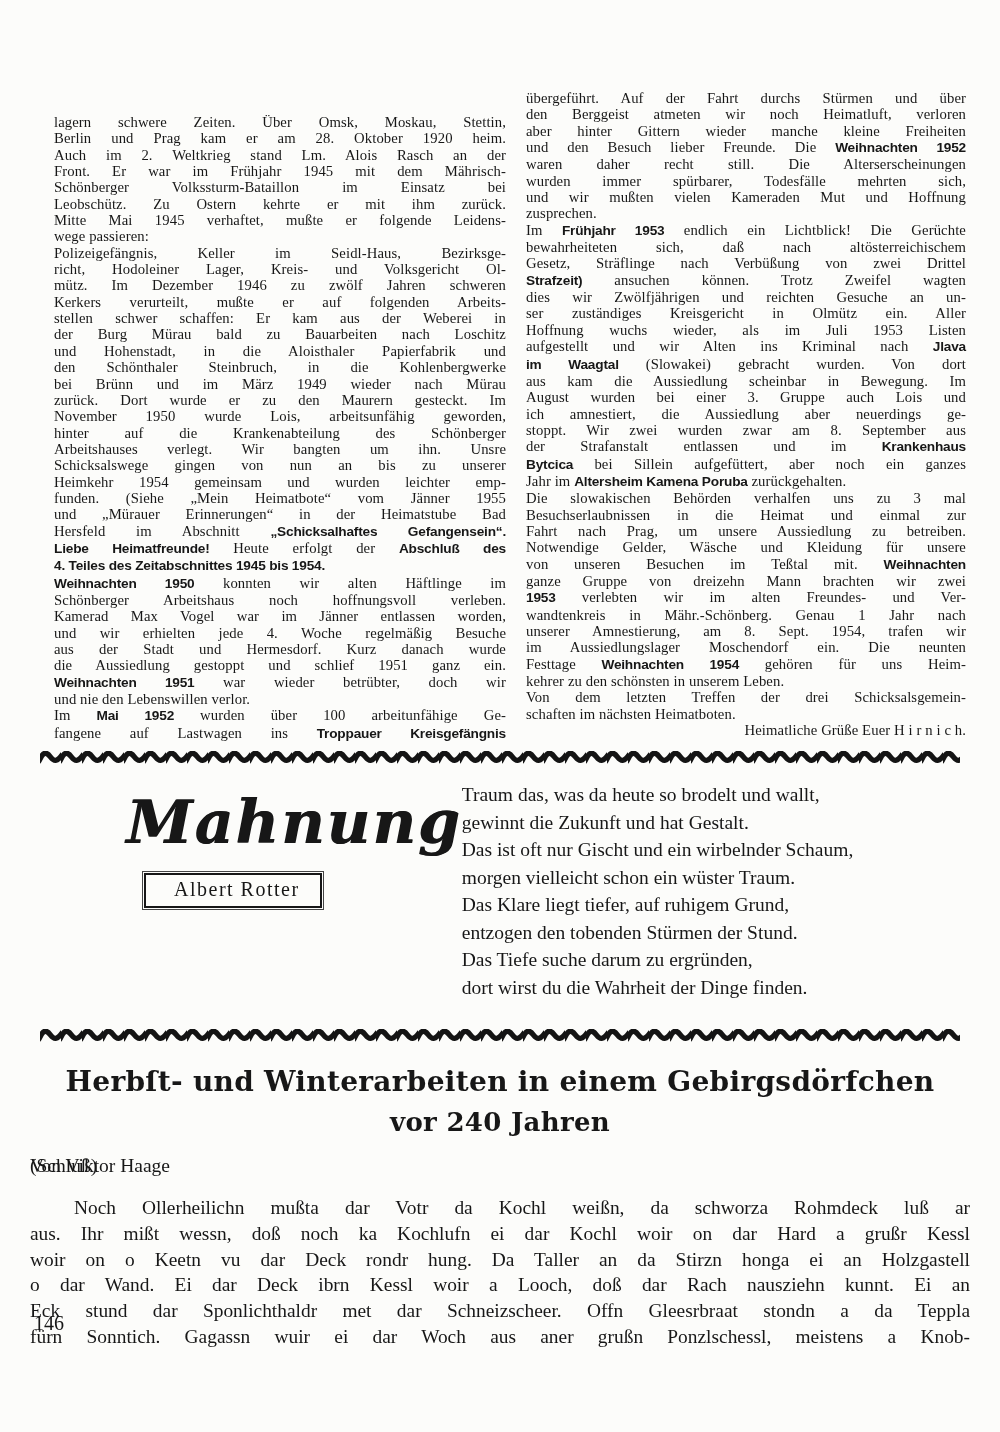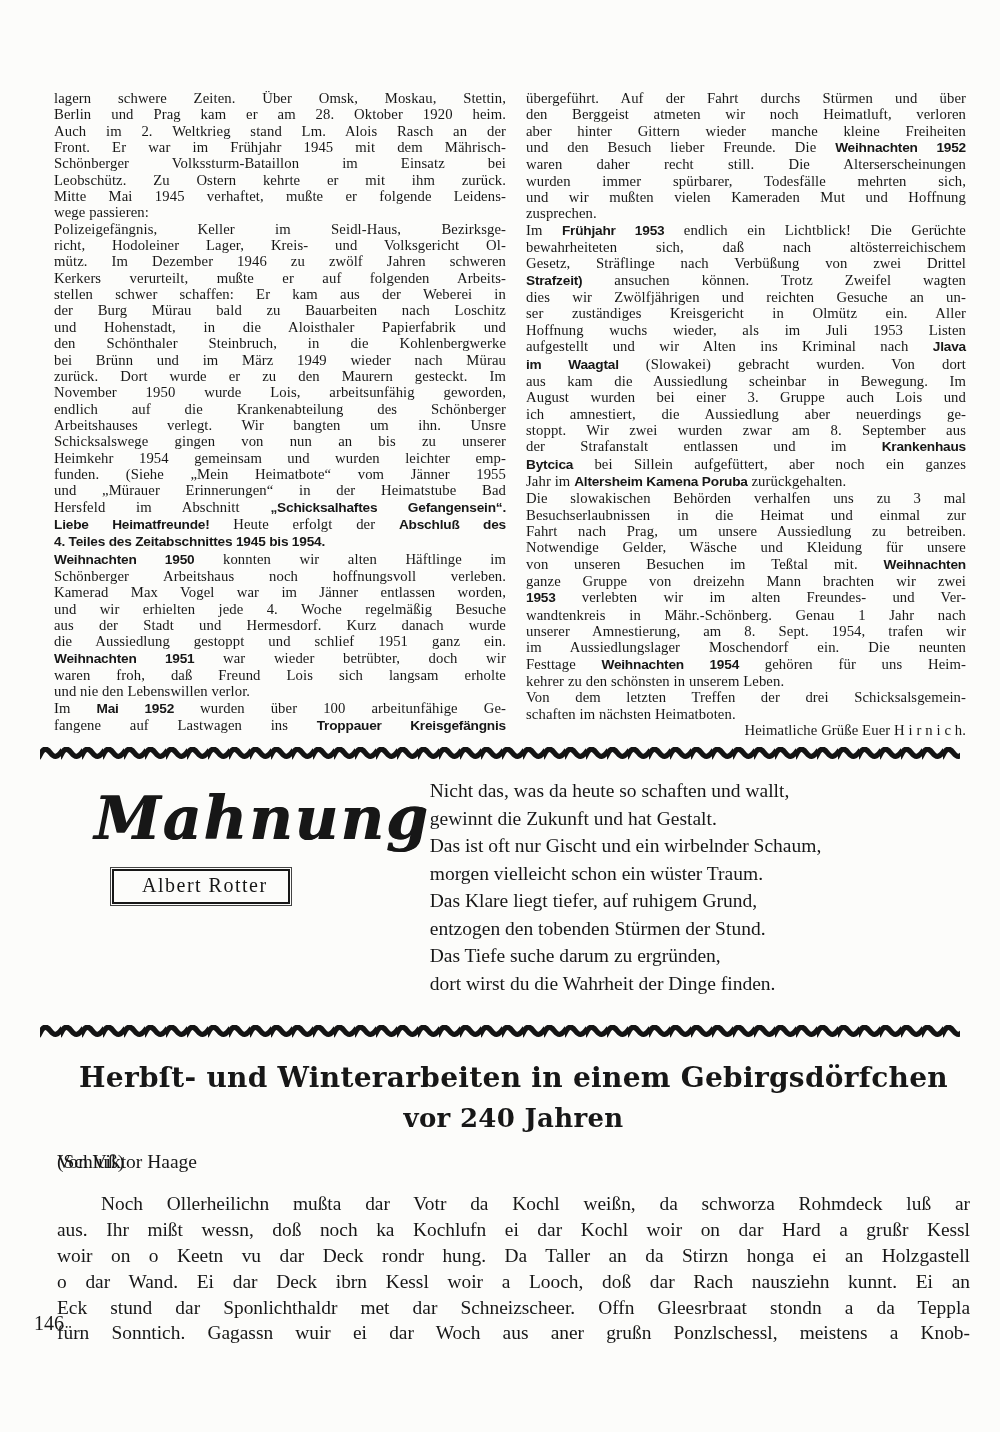--- a/index.html
+++ b/index.html
@@ -14,39 +14,40 @@
   
   .cols{
     display:flex;gap:20px;
     padding:90px 34px 0 54px;
   }
   .col{
     font-size:14.7px;
     line-height:16.35px;
     letter-spacing:0.1px;
   }
-  .col.left{width:452px;flex:0 0 452px;}
+  .col.left{width:452px;flex:0 0 452px;margin-top:24px;}
   .col.right{flex:1;}
   .tl{text-align:justify;text-align-last:justify;white-space:nowrap;}
   .tl.al{text-align:left;text-align-last:left;}
   .tl.ar{text-align:right;text-align-last:right;}
   .tl.ind{text-indent:44px;}
   .b{
     font-family:"Liberation Sans", sans-serif;
     font-weight:700;
     font-size:0.93em;
     letter-spacing:-0.2px;
   }
   
   .rope{display:block;margin:9px 40px 0 40px;width:920px;height:14px;}
   
   .mahnung{
     display:flex;
     padding:12px 34px 0 54px;
     min-height:238px;
+    margin-left:32px;
   }
   .mahnung-left{flex:0 0 330px;padding-top:10px;}
   .mahnung-title{
     font-family:"DejaVu Serif", serif;
     font-style:italic;
     font-weight:700;
     font-size:60px;
     line-height:70px;
     letter-spacing:2px;
     padding-left:40px;
@@ -62,21 +63,21 @@
     font-size:20px;
     letter-spacing:1.5px;
   }
   .poem{
     padding-top:4px;
     font-size:19.5px;
     line-height:27.5px;
   }
   .poem .tl{white-space:nowrap;}
   
-  .article2{padding:22px 30px 0 30px;margin-left:27px;}
+  .article2{padding:22px 30px 0 30px;}
   .a2-title{
     text-align:center;
     font-family:"DejaVu Serif", serif;
     font-weight:700;
     font-size:28px;
     line-height:34px;
     letter-spacing:0.3px;
   }
   .a2-title.sub{font-size:26px;margin-top:6px;}
   .a2-meta{
@@ -119,37 +120,36 @@
         <div class="tl"><span>richt, Hodoleiner Lager, Kreis- und Volksgericht Ol-</span></div>
         <div class="tl"><span>mütz. Im Dezember 1946 zu zwölf Jahren schweren</span></div>
         <div class="tl"><span>Kerkers verurteilt, mußte er auf folgenden Arbeits-</span></div>
         <div class="tl"><span>stellen schwer schaffen: Er kam aus der Weberei in</span></div>
         <div class="tl"><span>der Burg Mürau bald zu Bauarbeiten nach Loschitz</span></div>
         <div class="tl"><span>und Hohenstadt, in die Aloisthaler Papierfabrik und</span></div>
         <div class="tl"><span>den Schönthaler Steinbruch, in die Kohlenbergwerke</span></div>
         <div class="tl"><span>bei Brünn und im März 1949 wieder nach Mürau</span></div>
         <div class="tl"><span>zurück. Dort wurde er zu den Maurern gesteckt. Im</span></div>
         <div class="tl"><span>November 1950 wurde Lois, arbeitsunfähig geworden,</span></div>
-        <div class="tl"><span>endlich auf die Krankenabteilung des Schönberger</span></div>
+        <div class="tl"><span>hinter auf die Krankenabteilung des Schönberger</span></div>
         <div class="tl"><span>Arbeitshauses verlegt. Wir bangten um ihn. Unsre</span></div>
         <div class="tl"><span>Schicksalswege gingen von nun an bis zu unserer</span></div>
         <div class="tl"><span>Heimkehr 1954 gemeinsam und wurden leichter emp-</span></div>
         <div class="tl"><span>funden. (Siehe „Mein Heimatbote“ vom Jänner 1955</span></div>
         <div class="tl"><span>und „Mürauer Erinnerungen“ in der Heimatstube Bad</span></div>
         <div class="tl"><span>Hersfeld im Abschnitt </span><span class="b">„Schicksalhaftes Gefangensein“.</span></div>
         <div class="tl"><span class="b">Liebe Heimatfreunde!</span><span> Heute erfolgt der </span><span class="b">Abschluß des</span></div>
         <div class="tl al"><span class="b">4. Teiles des Zeitabschnittes 1945 bis 1954.</span></div>
         <div class="tl"><span class="b">Weihnachten 1950</span><span> konnten wir alten Häftlinge im</span></div>
         <div class="tl"><span>Schönberger Arbeitshaus noch hoffnungsvoll verleben.</span></div>
         <div class="tl"><span>Kamerad Max Vogel war im Jänner entlassen worden,</span></div>
         <div class="tl"><span>und wir erhielten jede 4. Woche regelmäßig Besuche</span></div>
         <div class="tl"><span>aus der Stadt und Hermesdorf. Kurz danach wurde</span></div>
         <div class="tl"><span>die Aussiedlung gestoppt und schlief 1951 ganz ein.</span></div>
         <div class="tl"><span class="b">Weihnachten 1951</span><span> war wieder betrübter, doch wir</span></div>
-        <div class="tl"><span>waren froh, daß Freund Lois sich langsam erholte</span></div>
         <div class="tl al"><span>und nie den Lebenswillen verlor.</span></div>
         <div class="tl"><span>Im </span><span class="b">Mai 1952</span><span> wurden über 100 arbeitunfähige Ge-</span></div>
         <div class="tl"><span>fangene auf Lastwagen ins </span><span class="b">Troppauer Kreisgefängnis</span></div>
       </div>
     <div class="col right">
         <div class="tl"><span>übergeführt. Auf der Fahrt durchs Stürmen und über</span></div>
         <div class="tl"><span>den Berggeist atmeten wir noch Heimatluft, verloren</span></div>
         <div class="tl"><span>aber hinter Gittern wieder manche kleine Freiheiten</span></div>
         <div class="tl"><span>und den Besuch lieber Freunde. Die </span><span class="b">Weihnachten 1952</span></div>
         <div class="tl"><span>waren daher recht still. Die Alterserscheinungen</span></div>
@@ -200,21 +200,21 @@
   </svg>
 
   <div class="mahnung">
     <div class="mahnung-left">
       <div class="mahnung-title">Mahnung</div>
       <div class="author-box">
         <span>Albert Rotter</span>
       </div>
     </div>
     <div class="poem">
-        <div class="tl al"><span>Nicht das, was da heute so schaften und wallt,</span></div>
+        <div class="tl al"><span>Traum das, was da heute so brodelt und wallt,</span></div>
         <div class="tl al"><span>gewinnt die Zukunft und hat Gestalt.</span></div>
         <div class="tl al"><span>Das ist oft nur Gischt und ein wirbelnder Schaum,</span></div>
         <div class="tl al"><span>morgen vielleicht schon ein wüster Traum.</span></div>
         <div class="tl al"><span>Das Klare liegt tiefer, auf ruhigem Grund,</span></div>
         <div class="tl al"><span>entzogen den tobenden Stürmen der Stund.</span></div>
         <div class="tl al"><span>Das Tiefe suche darum zu ergründen,</span></div>
         <div class="tl al"><span>dort wirst du die Wahrheit der Dinge finden.</span></div>
       </div>
   </div>
 

